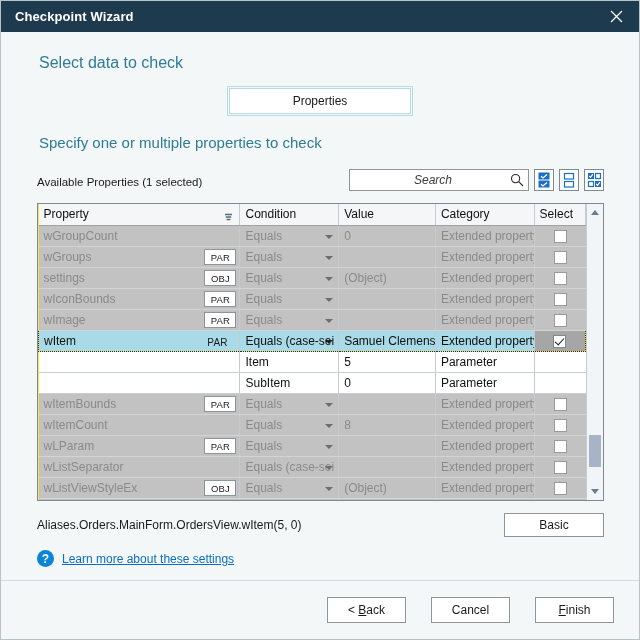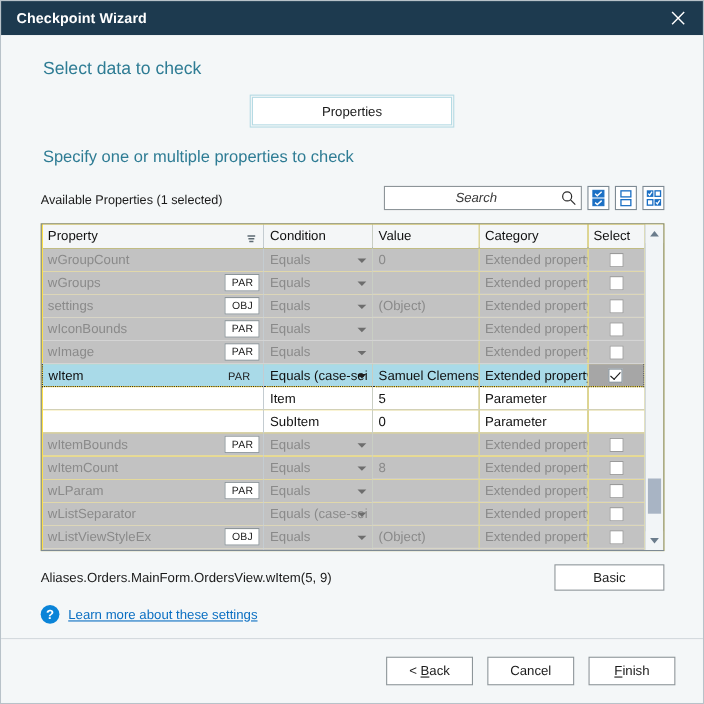--- a/index.html
+++ b/index.html
@@ -254,21 +254,21 @@
     font-size: 12px; color: #0a6fc2;
     text-decoration: underline;
     cursor: pointer;
   }
   
   #btnbar {
     height: 58px; flex: 0 0 58px;
     background: #f4f7f8;
     display: flex; align-items: center; justify-content: flex-end;
     padding-right: 25px;
-    gap: 13px;
+    gap: 25px;
   }
   .wbtn {
     width: 79px; height: 26px;
     background: #ffffff;
     border: 1px solid #8d9599;
     display: flex; align-items: center; justify-content: center;
     font-size: 12px; color: #1a1a1a;
     cursor: pointer;
   }
   .mn { text-decoration: underline; }
@@ -501,21 +501,21 @@
             <div id="sb-thumb"></div>
           </div>
           <div class="sb-arrow">
               <span class="tri-dn"></span>
             </div>
         </div>
       </div>
     </div>
 
     <div id="grid-footer">
-      <div id="path-text">Aliases.Orders.MainForm.OrdersView.wItem(5, 9)</div>
+      <div id="path-text">Aliases.Orders.MainForm.OrdersView.wItem(5, 0)</div>
       <div id="basic-btn">
         <span>Basic</span>
       </div>
     </div>
 
     <div id="help-row">
       <div id="help-icon">?</div>
       <span id="help-link">Learn more about these settings</span>
     </div>
   </div>

